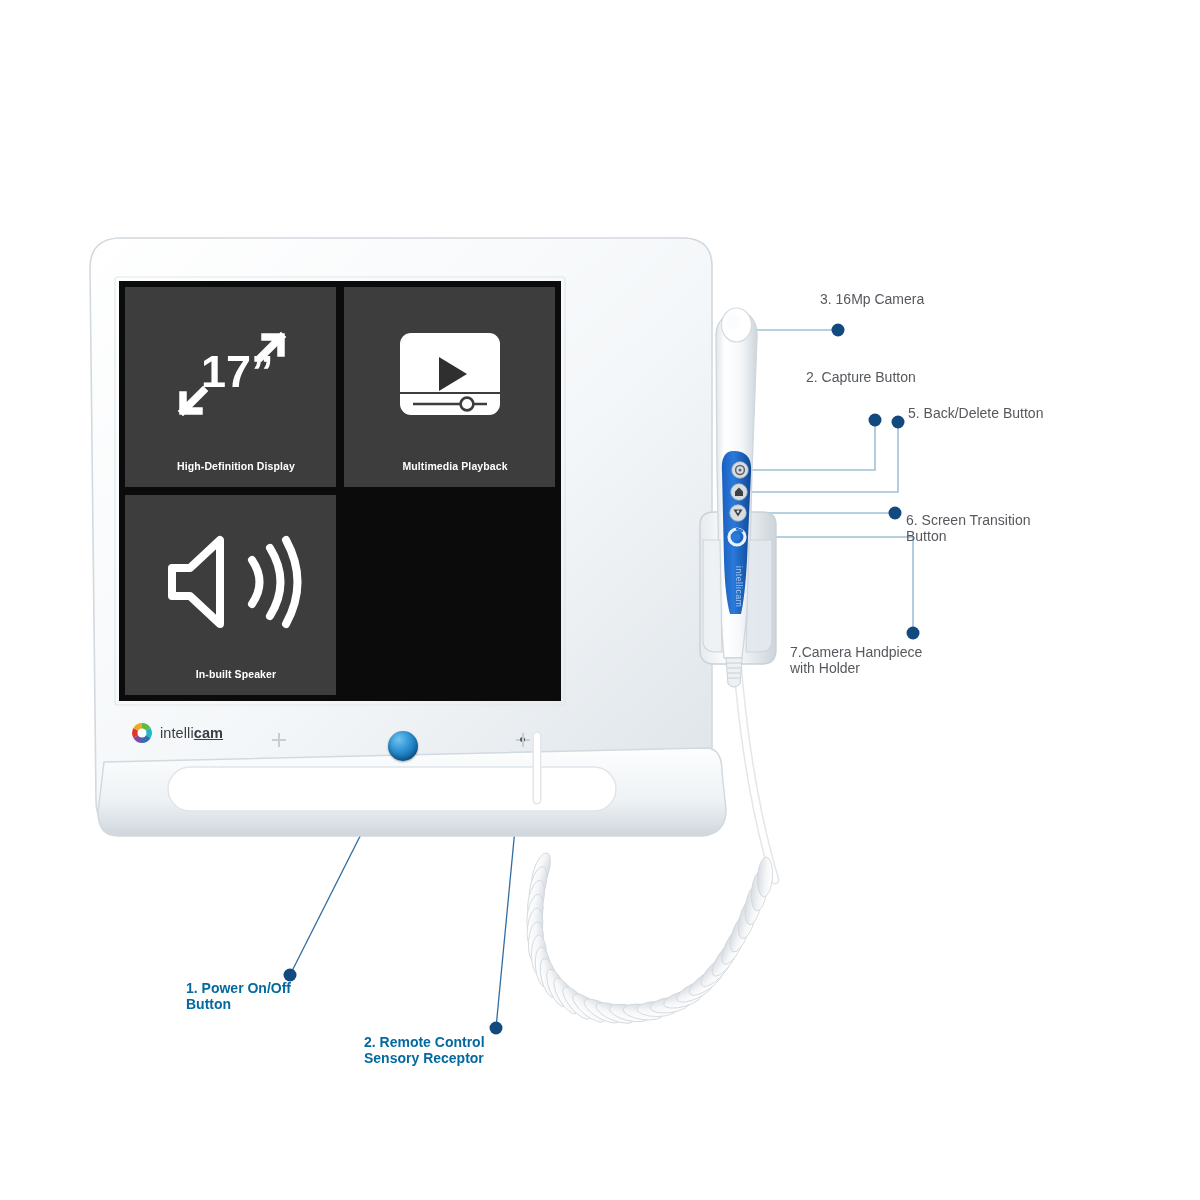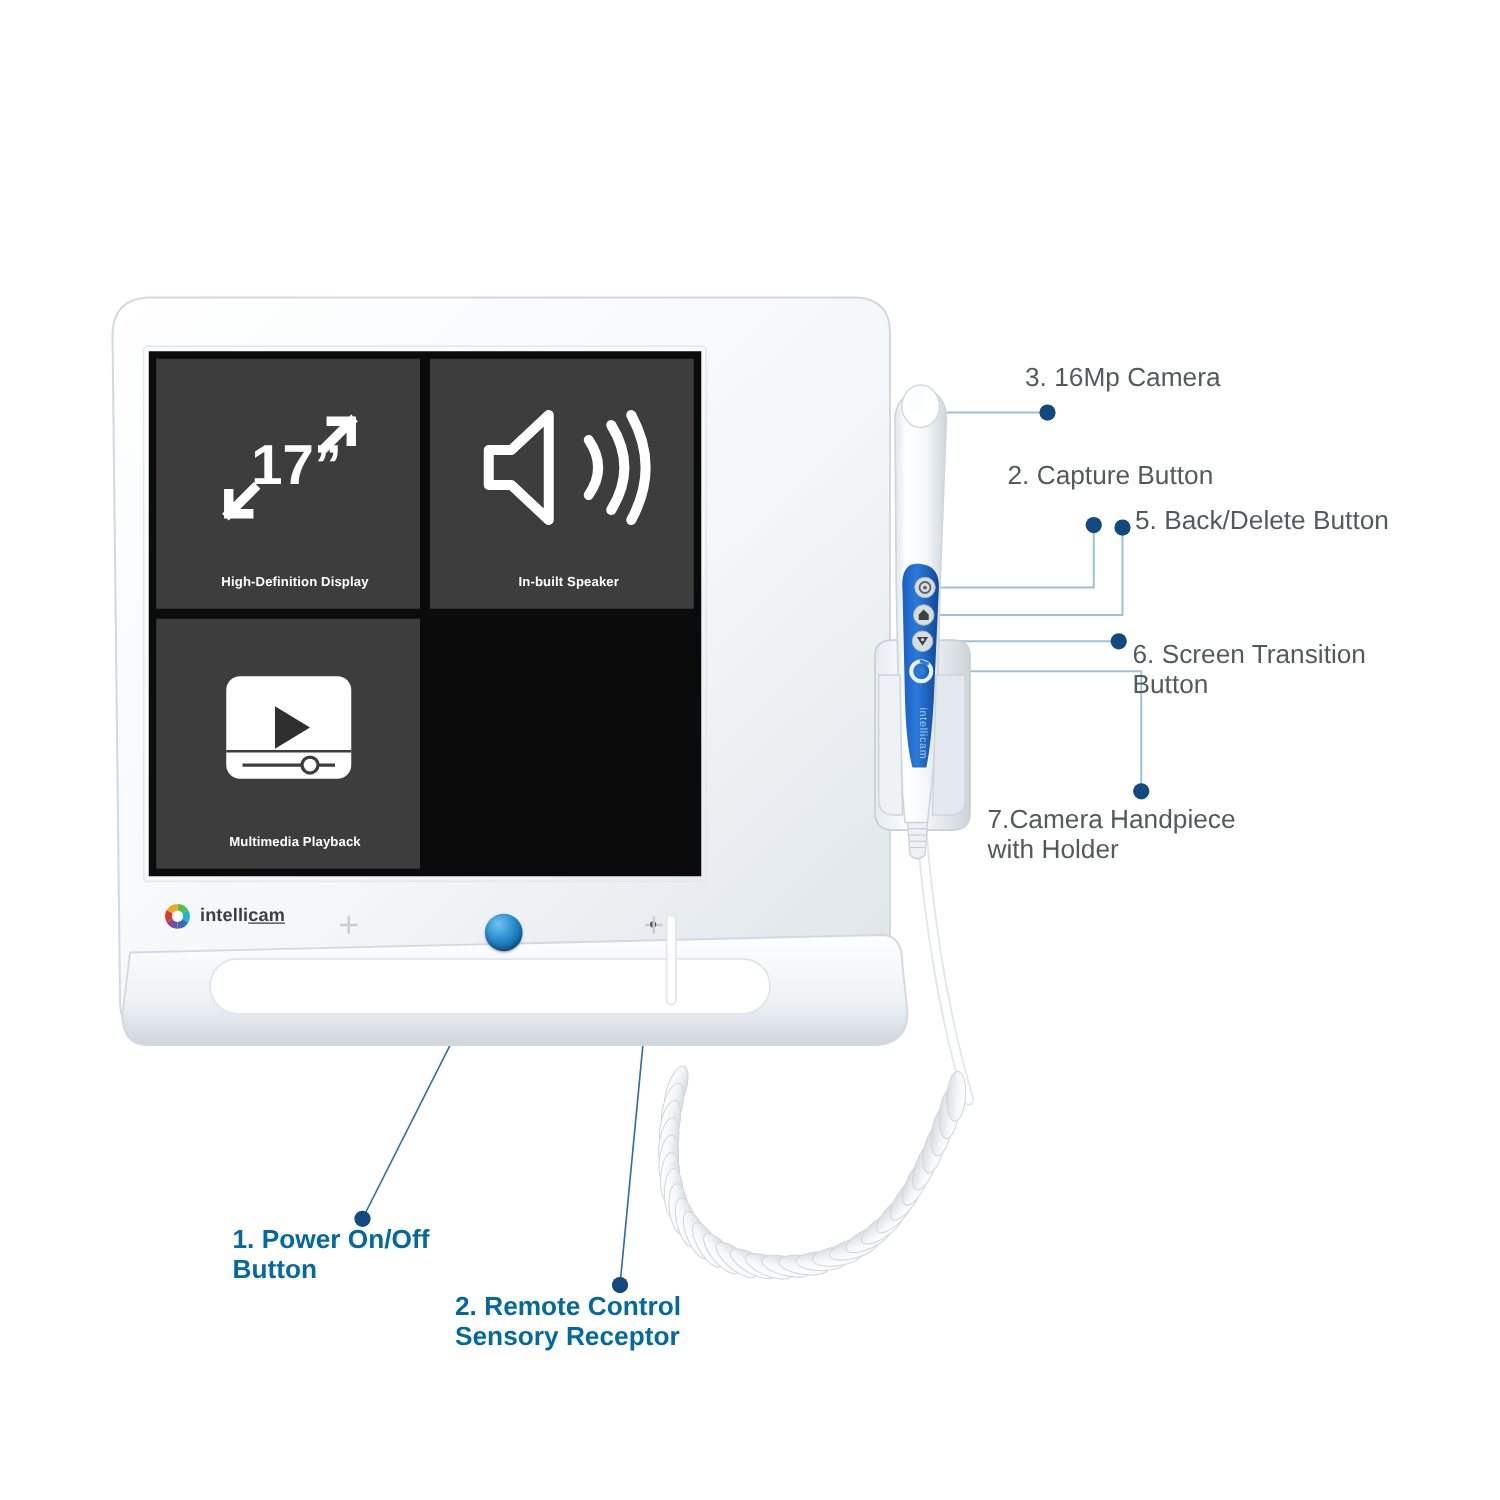--- a/index.html
+++ b/index.html
@@ -85,21 +85,21 @@
     gap: 7px;
     z-index: 16;
   }
   .brand-text {
     font-size: 14.5px;
     color: #3a3f45;
     letter-spacing: 0.1px;
     white-space: nowrap;
   }
   .brand-text b { font-weight: 700; text-decoration: underline; }
-  .brand-text span.light { font-weight: 700; }
+  .brand-text span.light { font-weight: 400; }
 
   
   .power-btn {
     position: absolute;
     left: 388px; top: 731px;
     width: 30px; height: 30px;
     border-radius: 50%;
     background:
       radial-gradient(circle at 36% 28%, #6fc3ef 0%, #2b8fd0 42%, #0d5f9e 78%, #0a4f86 100%);
     box-shadow: 0 1px 2px rgba(0,0,0,.35), inset 0 -2px 4px rgba(0,0,0,.25);
@@ -124,21 +124,21 @@
     left: 4px; top: 4px;
     width: 5px; height: 5px;
     border-radius: 50%;
     background: #55595e;
   }
 
   
   .callout {
     position: absolute;
     color: #4b4f54;
-    font-size: 21px;
+    font-size: 14px;
     line-height: 1.16;
     white-space: pre-line;
     z-index: 22;
   }
   .callout.light  { font-weight: 400; color: #55585d; }
   .callout.strong { font-weight: 700; color: #0369a1; }
   .callout.center { }
   .callout.left   { text-align: left; }
 </style>
 </head>
@@ -263,44 +263,44 @@
               <text x="40" y="72" font-family="'Liberation Sans', sans-serif" font-size="45" font-weight="600" fill="#ffffff">17”</text>
             </g>
           </svg>
         </div>
         <div class="tile-caption">High-Definition Display</div>
       </div>
 
 
       <div class="tile">
         <div class="tile-art">
+          <svg width="126" height="110" viewBox="0 0 126 110">
+            <rect x="13" y="14" width="100" height="82" rx="11" fill="#ffffff"></rect>
+            <path d="M 52 38 L 52 72 L 80 55 Z" fill="#2f2f2f"></path>
+            <line x1="13" y1="74" x2="113" y2="74" stroke="#3d3d3d" stroke-width="2"></line>
+            <line x1="26" y1="85" x2="100" y2="85" stroke="#3d3d3d" stroke-width="2.6"></line>
+            <circle cx="80" cy="85" r="6.4" fill="#ffffff" stroke="#3d3d3d" stroke-width="2.6"></circle>
+          </svg>
+        </div>
+        <div class="tile-caption">Multimedia Playback</div>
+      </div>
+
+      <div class="tile">
+        <div class="tile-art">
           <svg width="150" height="112" viewBox="0 0 150 112">
             <g stroke="#ffffff" stroke-width="8" fill="none" stroke-linejoin="round" stroke-linecap="round">
               <path d="M 16 42 L 34 42 L 64 14 L 64 98 L 34 70 L 16 70 Z"></path>
               <path d="M 96 34 Q 111 56 96 78"></path>
               <path d="M 114 22 Q 135 56 114 90"></path>
               <path d="M 132 12 Q 158 56 132 100" opacity="0"></path>
               <path d="M 130 14 Q 153 56 130 98"></path>
             </g>
           </svg>
         </div>
         <div class="tile-caption">In-built Speaker</div>
-      </div>
-
-      <div class="tile">
-        <div class="tile-art">
-          <svg width="126" height="110" viewBox="0 0 126 110">
-            <rect x="13" y="14" width="100" height="82" rx="11" fill="#ffffff"></rect>
-            <path d="M 52 38 L 52 72 L 80 55 Z" fill="#2f2f2f"></path>
-            <line x1="13" y1="74" x2="113" y2="74" stroke="#3d3d3d" stroke-width="2"></line>
-            <line x1="26" y1="85" x2="100" y2="85" stroke="#3d3d3d" stroke-width="2.6"></line>
-            <circle cx="80" cy="85" r="6.4" fill="#ffffff" stroke="#3d3d3d" stroke-width="2.6"></circle>
-          </svg>
-        </div>
-        <div class="tile-caption">Multimedia Playback</div>
       </div>
 
     </div>
   </div>
 
   <div class="brand">
     <svg width="22" height="22" viewBox="0 0 40 40">
       <g transform="translate(20,20)">
         <path d="M 0 0 L 0 -18 A 18 18 0 0 1 15.6 -9 Z" fill="#5dbb46"></path>
         <path d="M 0 0 L 15.6 -9 A 18 18 0 0 1 15.6 9 Z" fill="#1fb6c9"></path>

